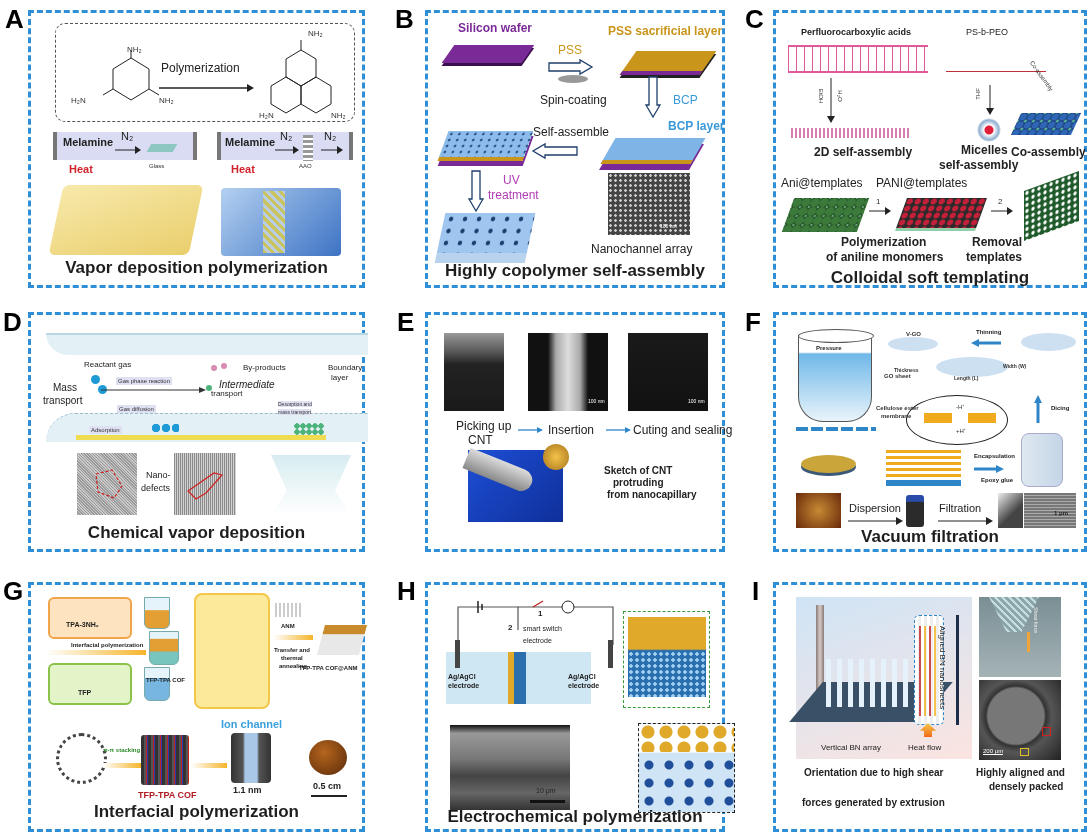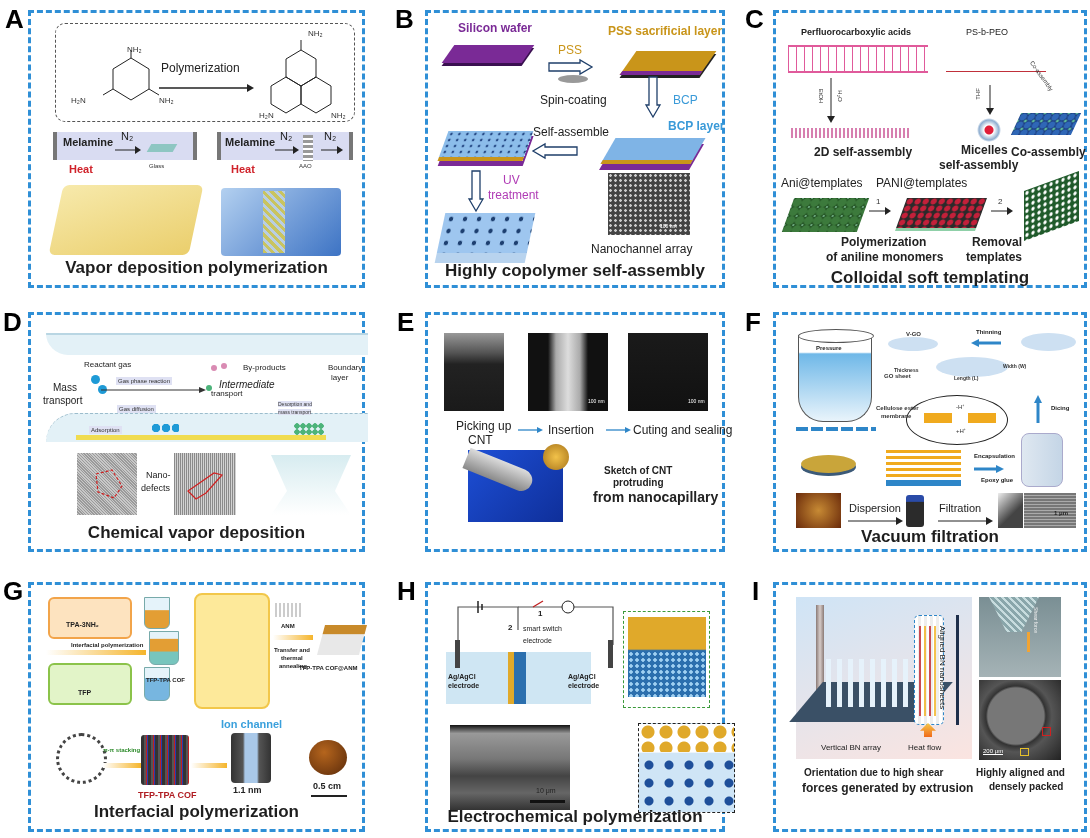--- a/index.html
+++ b/index.html
@@ -226,21 +226,21 @@
       <line x1="0" y1="4" x2="19" y2="4" stroke="#2e86c8" stroke-width="1.3"></line>
       <polygon points="19,1 25,4 19,7" fill="#2e86c8"></polygon>
     </svg>
   <span class="lbl" style="left:205px;top:108px;font-size:12px;">Cuting and sealing</span>
   <div class="abs" style="left:40px;top:135px;width:95px;height:72px;background:linear-gradient(135deg,#1d4fd6,#0f2f9a);">
     <div class="abs" style="left:-4px;top:10px;width:70px;height:22px;background:linear-gradient(#ddd,#888);transform:rotate(22deg);border-radius:0 12px 12px 0;"></div>
     <div class="abs" style="left:75px;top:-6px;width:26px;height:26px;border-radius:50%;background:radial-gradient(#f2c24a,#a8741a);"></div>
   </div>
   <span class="lbl bold" style="left:176px;top:150px;font-size:10px;">Sketch of CNT</span>
   <span class="lbl bold" style="left:185px;top:162px;font-size:10px;text-align:right;">protruding</span>
-  <span class="lbl bold" style="left:165px;top:174px;font-size:14px;">from nanocapillary</span>
+  <span class="lbl bold" style="left:179px;top:174px;font-size:10px;">from nanocapillary</span>
 </div>
 
 <div class="letter" style="left:745px;top:309px;">F</div>
 <div class="panel" style="left:773px;top:312px;width:314px;height:240px;">
   <div class="abs" style="left:22px;top:20px;width:72px;height:86px;border:1.5px solid #555;border-top:none;border-radius:0 0 25px 25px;background:linear-gradient(#fff 20%,#6fb8e8 22%,#e9f4fb);"></div>
   <div class="abs" style="left:22px;top:14px;width:74px;height:12px;border:1.5px solid #555;border-radius:50%;background:#fff;"></div>
   <span class="lbl bold" style="left:40px;top:30px;font-size:6px;">Pressure</span>
   <span class="lbl-s" style="left:108px;top:58px;font-size:6px;font-weight:bold;">GO sheet</span>
   <span class="lbl-s" style="left:100px;top:90px;font-size:6px;font-weight:bold;">Cellulose ester</span>
   <span class="lbl-s" style="left:105px;top:98px;font-size:6px;font-weight:bold;">membrane</span>
@@ -385,16 +385,16 @@
   <div class="abs sem" style="left:203px;top:12px;width:82px;height:80px;background:linear-gradient(#7a8f94,#a5b3b6);">
     <div class="abs" style="left:10px;top:0;width:50px;height:35px;background:repeating-linear-gradient(45deg,#89a6aa 0 3px,#c7dcde 3px 5px);clip-path:polygon(0 0,100% 0,65% 100%,35% 100%);"></div>
     <div class="abs" style="left:48px;top:35px;width:3px;height:20px;background:#f2a434;"></div>
     <span class="lbl-s" style="left:44px;top:20px;font-size:5px;color:#eee;transform:rotate(90deg);">Shear force</span>
   </div>
   <div class="abs sem" style="left:203px;top:95px;width:82px;height:80px;background:radial-gradient(circle at 45% 45%,#777 28px,#333 30px,#555 36px,#222);"></div>
   <div class="abs" style="left:266px;top:142px;width:7px;height:7px;border:1px solid #d02020;"></div>
   <div class="abs" style="left:244px;top:163px;width:7px;height:6px;border:1px solid #e6c02a;"></div>
   <span class="lbl" style="left:207px;top:163px;font-size:6px;color:#fff;border-bottom:1px solid #fff;">200 μm</span>
   <span class="lbl bold" style="left:28px;top:182px;font-size:10px;">Orientation due to high shear</span>
-  <span class="lbl bold" style="left:26px;top:196px;font-size:12px;">forces generated by extrusion</span>
+  <span class="lbl bold" style="left:26px;top:212px;font-size:10px;">forces generated by extrusion</span>
   <span class="lbl bold" style="left:200px;top:182px;font-size:10px;">Highly aligned and</span>
   <span class="lbl bold" style="left:213px;top:196px;font-size:10px;">densely packed</span>
 </div>
 
 </body></html>

